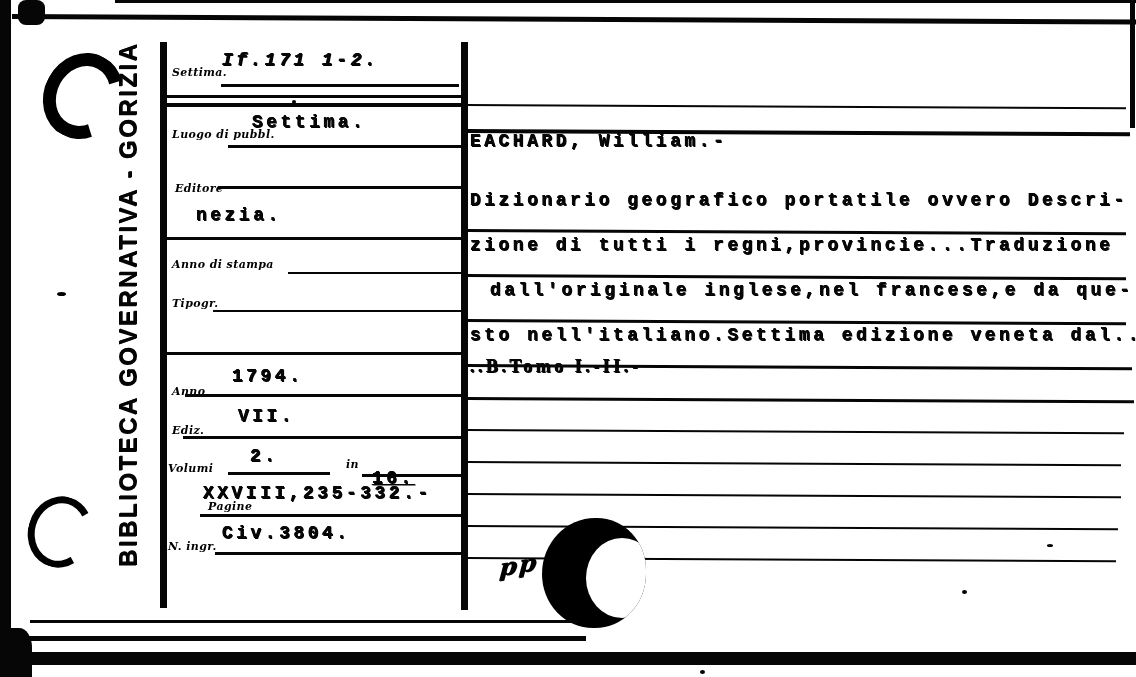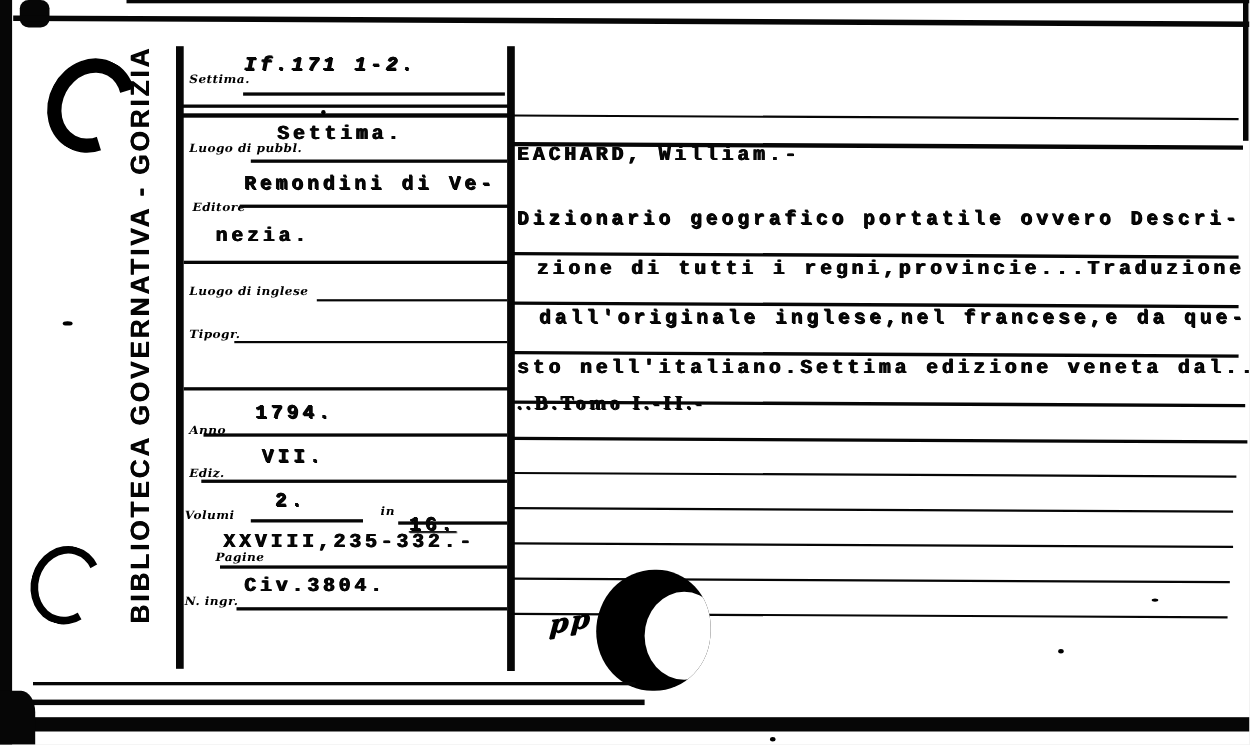--- a/index.html
+++ b/index.html
@@ -48,26 +48,25 @@
   <span class="typed" style="left:222px;top:50px;font-style:italic;">If.171 1-2.</span>
   <div class="rule" style="left:221px;top:84px;width:238px;height:3px;"></div>
   <div class="rule" style="left:166px;top:95px;width:296px;height:3px;"></div>
   <div class="rule" style="left:166px;top:103px;width:296px;height:4px;"></div>
 
   <span class="label" style="left:172px;top:128px;">Luogo di pubbl.</span>
   <span class="typed" style="left:252px;top:112px;">Settima.</span>
   <div class="rule" style="left:228px;top:145px;width:233px;height:3px;"></div>
 
   <span class="label" style="left:175px;top:182px;">Editore</span>
-  <span class="typed" style="left:222px;top:158px;">Remondini di Ve-</span>
   <div class="rule" style="left:218px;top:186px;width:244px;height:3px;"></div>
   <span class="typed" style="left:196px;top:205px;">nezia.</span>
   <div class="rule" style="left:167px;top:237px;width:295px;height:3px;"></div>
 
-  <span class="label" style="left:172px;top:258px;">Luogo di inglese</span>
+  <span class="label" style="left:172px;top:258px;">Anno di stampa</span>
   <div class="rule" style="left:288px;top:272px;width:173px;height:2px;"></div>
 
   <span class="label" style="left:172px;top:297px;">Tipogr.</span>
   <div class="rule" style="left:213px;top:310px;width:248px;height:2px;"></div>
 
   <div class="rule" style="left:167px;top:352px;width:295px;height:3px;"></div>
 
   <span class="label" style="left:172px;top:385px;font-style:italic;">Anno</span>
   <span class="typed" style="left:232px;top:366px;">1794.</span>
   <div class="rule" style="left:185px;top:394px;width:276px;height:3px;"></div>
@@ -76,36 +75,36 @@
   <span class="typed" style="left:238px;top:406px;">VII.</span>
   <div class="rule" style="left:183px;top:436px;width:278px;height:3px;"></div>
 
   <span class="label" style="left:168px;top:462px;">Volumi</span>
   <span class="typed" style="left:250px;top:446px;">2.</span>
   <div class="rule" style="left:228px;top:472px;width:102px;height:3px;"></div>
   <span class="label" style="left:346px;top:458px;">in</span>
   <span class="typed" style="left:372px;top:468px;text-decoration:underline;">16.</span>
   <div class="rule" style="left:362px;top:474px;width:99px;height:3px;"></div>
 
-  <span class="label" style="left:168px;top:500px;padding-left:28px;">Pagine</span>
+  <span class="label" style="left:180px;top:500px;padding-left:28px;">Pagine</span>
   <span class="typed" style="left:203px;top:483px;">XXVIII,235-332.-</span>
   <div class="rule" style="left:200px;top:514px;width:261px;height:3px;"></div>
 
   <span class="label" style="left:168px;top:540px;">N. ingr.</span>
   <span class="typed" style="left:222px;top:523px;">Civ.3804.</span>
   <div class="rule" style="left:215px;top:552px;width:246px;height:3px;"></div>
 
   <div class="rule slope" style="left:466px;top:104px;width:660px;height:2px;"></div>
   <span class="typed" style="left:470px;top:107px;filter:blur(0.5px);margin-top:24px;">EACHARD, William.-</span>
   <div class="rule slope" style="left:466px;top:129px;width:664px;height:4px;"></div>
 
   <span class="typed" style="left:470px;top:190px;">Dizionario geografico portatile ovvero Descri-</span>
   <div class="rule slope" style="left:466px;top:229px;width:660px;height:3px;"></div>
 
-  <span class="typed" style="left:488px;top:235px;">zione di tutti i regni,provincie...Traduzione</span>
+  <span class="typed" style="left:470px;top:235px;">zione di tutti i regni,provincie...Traduzione</span>
   <div class="rule slope" style="left:466px;top:274px;width:660px;height:3px;"></div>
 
   <span class="typed" style="left:470px;top:280px;margin-left:20px;">dall'originale inglese,nel francese,e da que-</span>
   <div class="rule slope" style="left:466px;top:319px;width:660px;height:3px;"></div>
 
   <span class="typed" style="left:470px;top:325px;">sto nell'italiano.Settima edizione veneta dal..</span>
   <div class="rule slope" style="left:466px;top:364px;width:666px;height:3px;"></div>
 
   <span class="typed" style="left:470px;top:356px;font-family:Liberation Serif, serif;">..B.Tomo I.-II.-</span>
   <div class="rule slope" style="left:466px;top:397px;width:668px;height:3px;"></div>

